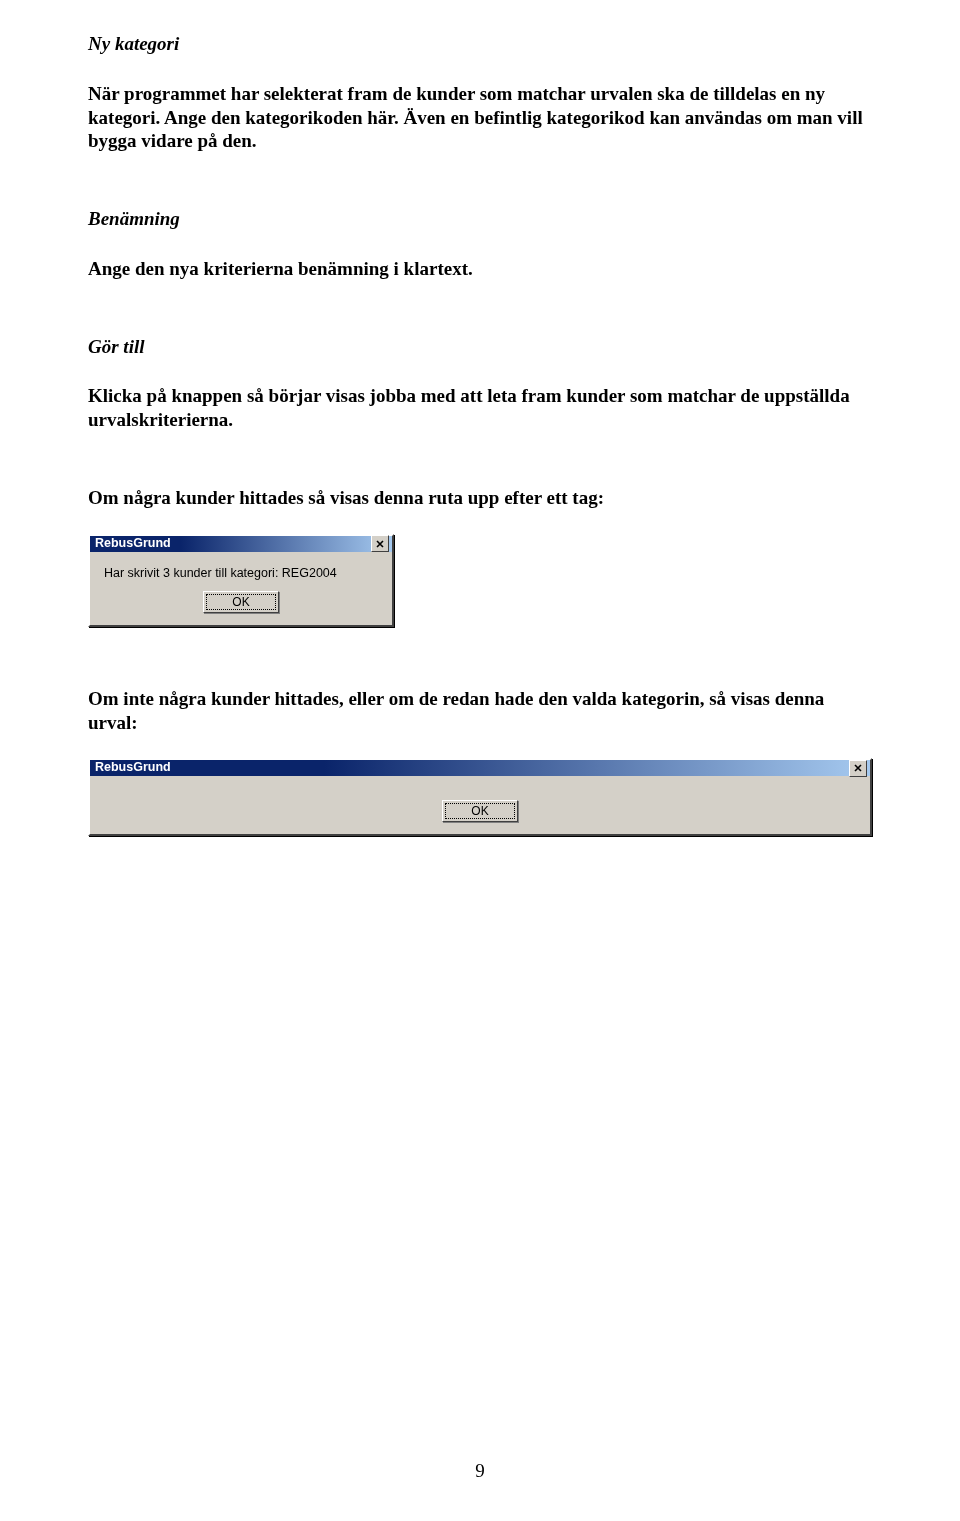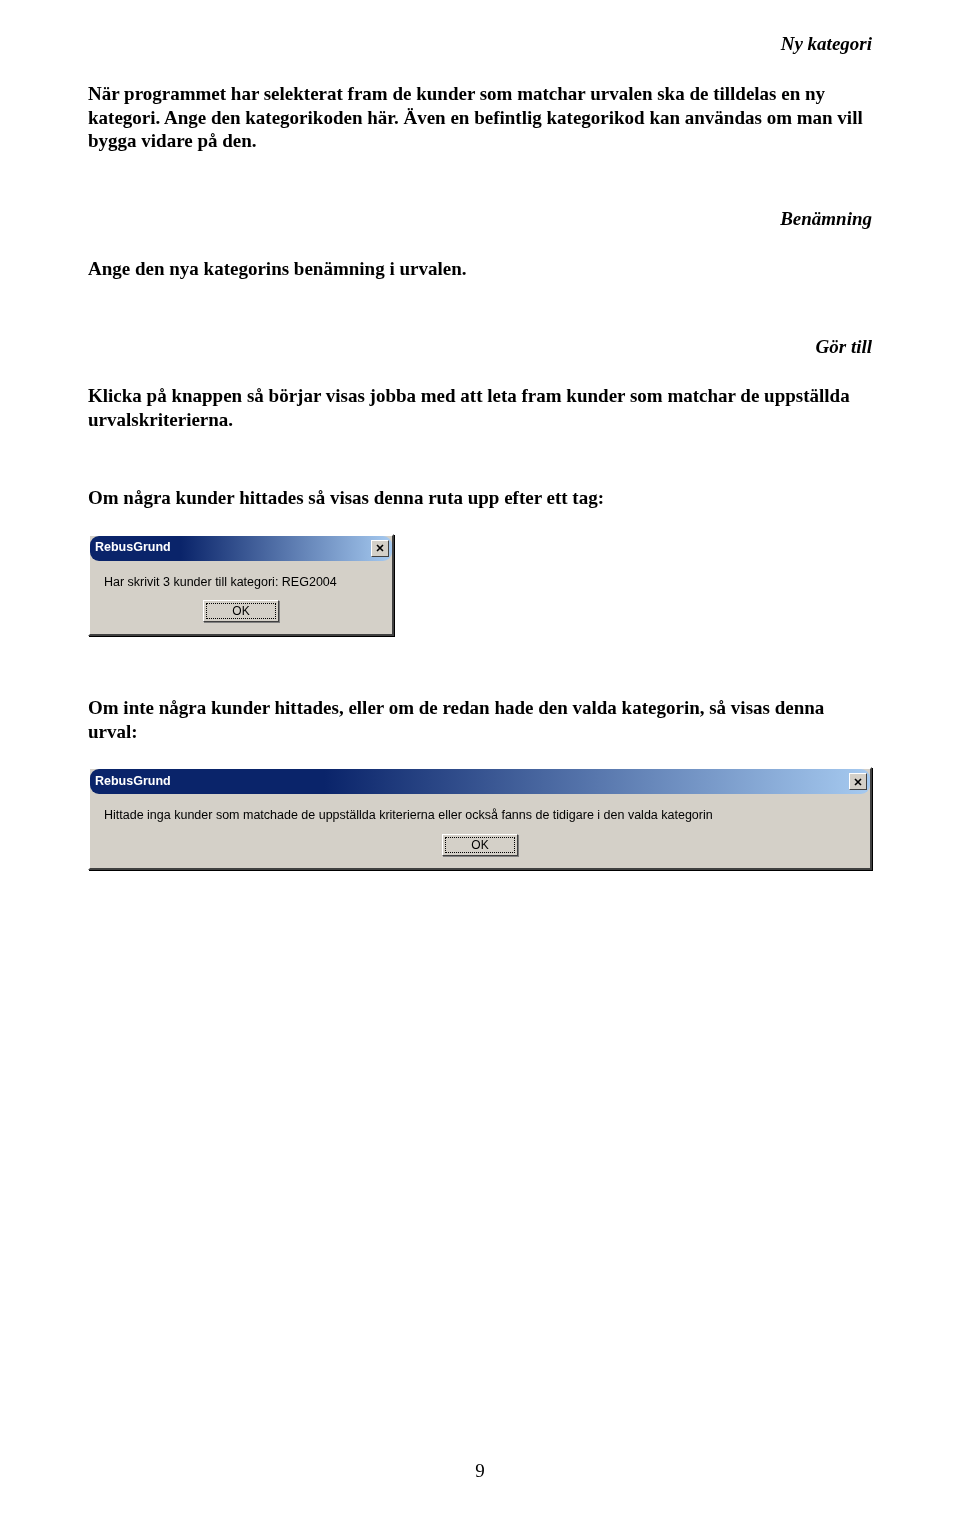--- a/index.html
+++ b/index.html
@@ -12,46 +12,44 @@
     font-size:19px;
     line-height:1.25;
     box-sizing:border-box;
     padding:32px 88px 0 88px;
     position:relative;
   }
   .h-italic-bold{
     font-style:italic;
     font-weight:bold;
     margin:0 0 26px 0;
-    text-align:right;
   }
   p{margin:0 0 24px 0;font-weight:bold;}
   .section-gap{height:30px;}
 
   
   .dlg{
     background:#d4d0c8;
     border:2px solid;
     border-color:#fff #404040 #404040 #fff;
     box-shadow:1px 1px 0 #000;
     font-family:Tahoma,Arial,sans-serif;
     font-size:12.5px;
     color:#000;
   }
   .dlg-title{
     display:flex;
     align-items:center;
     justify-content:space-between;
-    height:25px;
+    height:16px;
     padding:0 3px 0 5px;
     background:linear-gradient(to right,#0a246a 0%,#0a246a 30%,#a6caf0 100%);
     color:#fff;
     font-weight:bold;
     font-size:12.5px;
-    border-radius:9px;
   }
   .dlg-close{
     width:16px;height:15px;
     background:#d4d0c8;
     border:1px solid;
     border-color:#fff #404040 #404040 #fff;
     display:flex;align-items:center;justify-content:center;
     font-family:Arial,sans-serif;
     font-size:11px;font-weight:bold;color:#000;line-height:1;
     cursor:pointer;
@@ -91,21 +89,21 @@
 </style>
 </head>
 <body>
 
 <p class="h-italic-bold">Ny kategori</p>
 <p>När programmet har selekterat fram de kunder som matchar urvalen ska de tilldelas en ny kategori. Ange den kategorikoden här. Även en befintlig kategorikod kan användas om man vill bygga vidare på den.</p>
 
 <div class="section-gap"></div>
 
 <p class="h-italic-bold">Benämning</p>
-<p>Ange den nya kategorins benämning i urvalen.</p>
+<p>Ange den nya kriterierna benämning i klartext.</p>
 
 <div class="section-gap"></div>
 
 <p class="h-italic-bold">Gör till</p>
 <p>Klicka på knappen så börjar visas jobba med att leta fram kunder som matchar de uppställda urvalskriterierna.</p>
 
 <div class="section-gap"></div>
 
 <p>Om några kunder hittades så visas denna ruta upp efter ett tag:</p>
 
@@ -134,20 +132,19 @@
 <div class="dlg dlg-wide">
   <div class="dlg-title">
     <span>RebusGrund</span>
     <span class="dlg-close">
       <svg width="8" height="8" viewBox="0 0 8 8">
           <path d="M1 1 L7 7 M7 1 L1 7" stroke="#000" stroke-width="1.6"></path>
         </svg>
     </span>
   </div>
   <div class="dlg-body">
-    <div>Hittade inga kunder som matchade de uppställda kriterierna eller också fanns de tidigare i den valda kategorin</div>
     <div class="dlg-btn-wrap">
       <span class="dlg-btn">OK</span>
     </div>
   </div>
 </div>
 
 <div class="page-num">9</div>
 
 </body></html>

